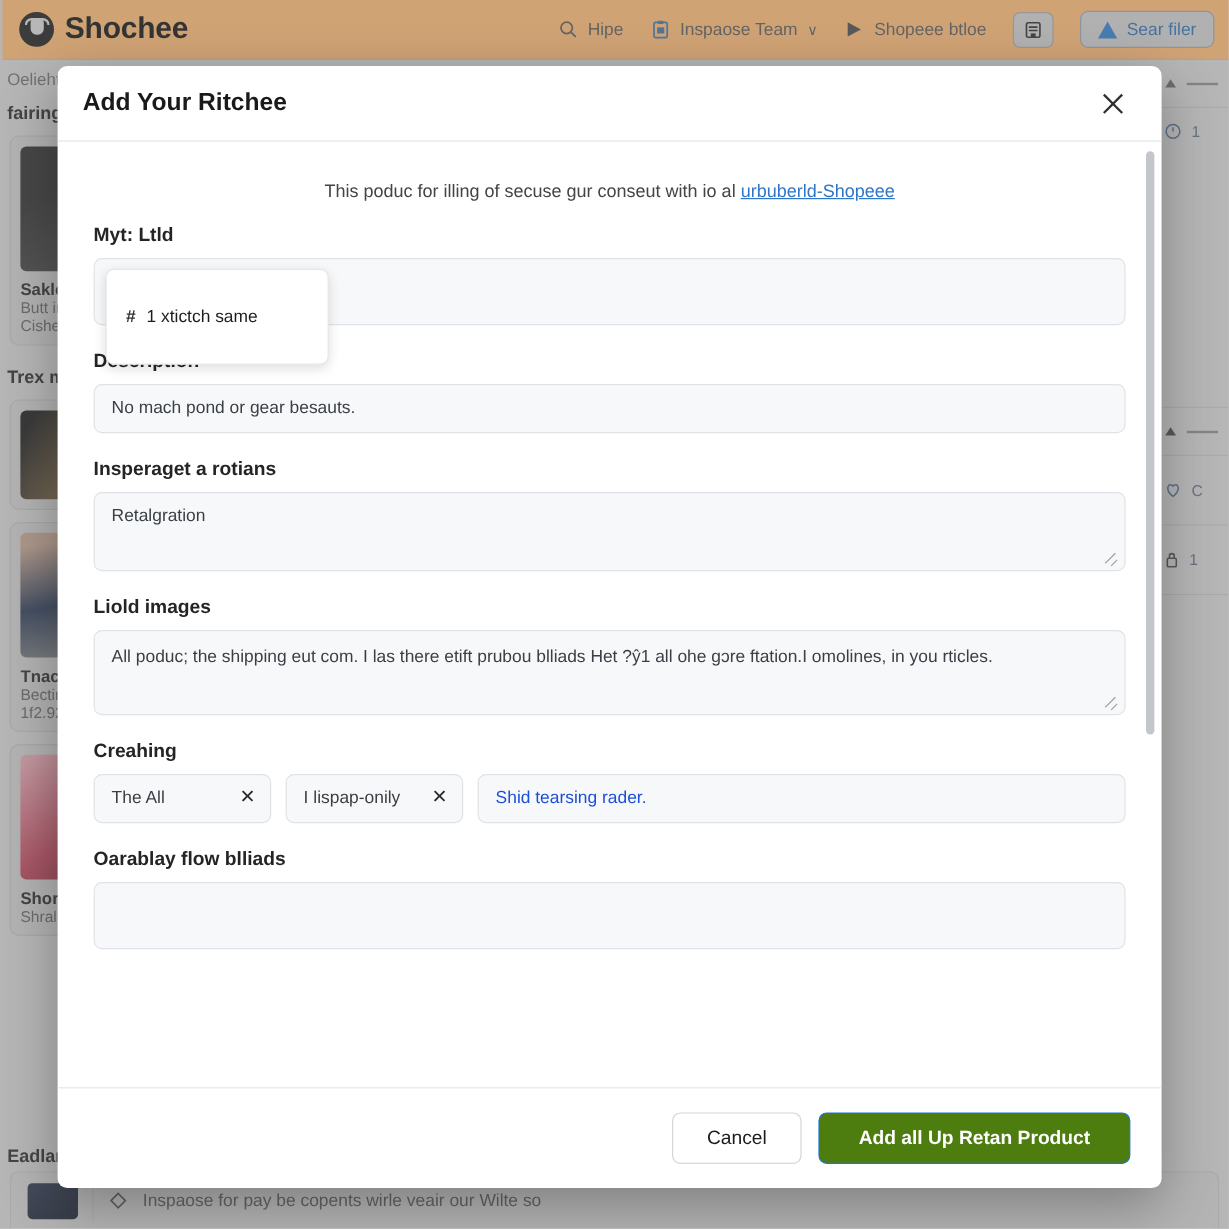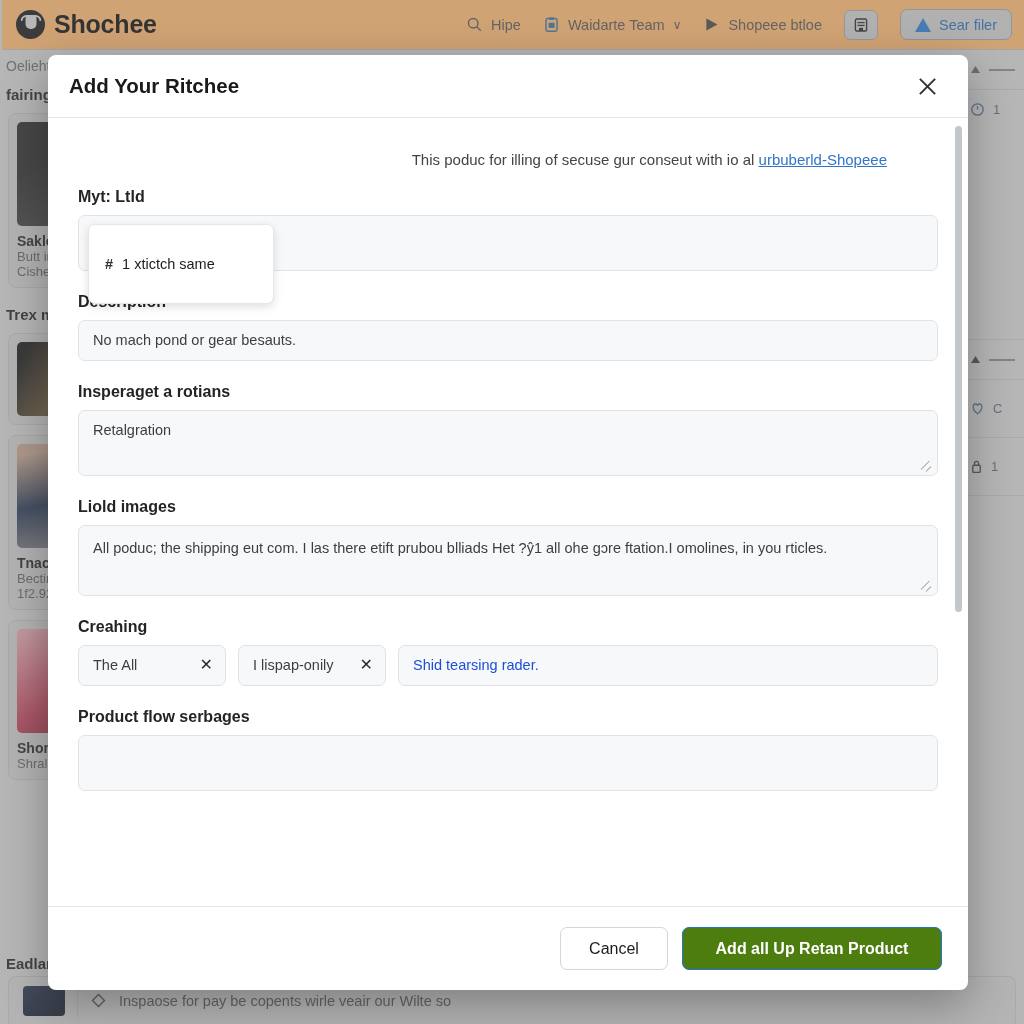--- a/index.html
+++ b/index.html
@@ -234,21 +234,21 @@
   }
 
   .modal-body {
     flex: 1 1 auto;
     position: relative;
     padding: 0 21px 6px 21px;
     overflow: hidden;
   }
 
   .intro {
-    text-align: right;
+    text-align: center;
     font-size: 15px;
     color: #444;
     padding: 32px 60px 18px 60px;
     line-height: 1.3;
   }
   .intro a {
     color: #2f76c8;
     text-decoration: underline;
   }
 
@@ -415,21 +415,21 @@
           </svg>
           <span class="lbl">Hipe</span>
         </div>
 
         <div class="nav-item">
           <svg class="nav-icon" viewBox="0 0 20 20">
             <rect x="3.5" y="3" width="13" height="15" rx="2" fill="none" stroke="#3f74a8" stroke-width="1.7"></rect>
             <rect x="7" y="1.4" width="6" height="3.4" rx="1" fill="#3f74a8"></rect>
             <rect x="6.6" y="8" width="7" height="6" fill="#3f74a8"></rect>
           </svg>
-          <span class="lbl">Waidarte Team</span>
+          <span class="lbl">Inspaose Team</span>
           <span style="font-size:12px;color:#5a5a5a;">∨</span>
         </div>
 
         <div class="nav-item">
           <svg class="nav-icon" viewBox="0 0 20 20">
             <path d="M4 3 L17 10 L4 17 Z" fill="#4a4a4a"></path>
           </svg>
           <span class="lbl">Shopeee btloe</span>
         </div>
 
@@ -590,21 +590,21 @@
           </div>
           <div class="chip">
             <span>I lispap-onily</span>
             <span class="chip-x">✕</span>
           </div>
           <div class="chip-input">Shid tearsing rader.</div>
         </div>
       </div>
 
       <div class="field">
-        <div class="field-label">Product flow serbages</div>
+        <div class="field-label">Oarablay flow blliads</div>
         <div class="control empty"></div>
       </div>
 
       <div class="vscroll">
         <div class="vthumb"></div>
       </div>
     </div>
 
     <div class="modal-foot">
       <button class="btn btn-cancel">Cancel</button>

